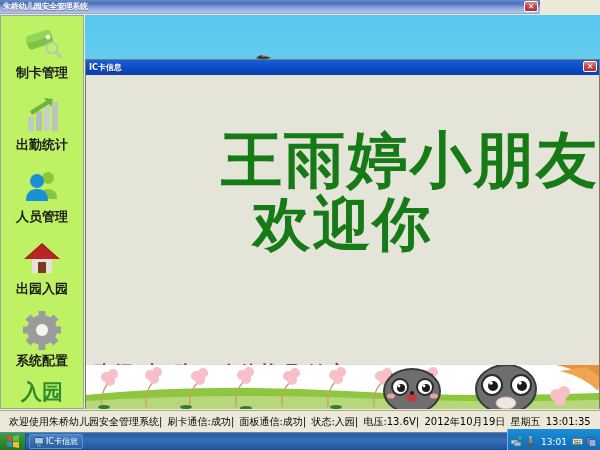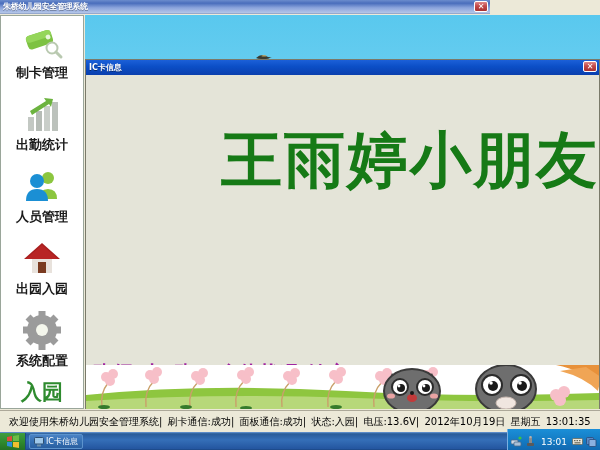--- a/index.html
+++ b/index.html
@@ -13,21 +13,21 @@
   
   #app-window {
     position: absolute; left: 0; top: 0;
     width: 600px; height: 432px;
     background: #ece9d8;
   }
 
   
   #outer-titlebar {
     position: absolute; left: 0; top: 0;
-    width: 490px; height: 14px;
+    width: 540px; height: 14px;
     background: linear-gradient(to bottom, #6b8ccd 0%, #4a6ebc 25%, #8ba4dc 60%, #b4c6e8 100%);
     border-bottom: 1px solid #96a8cd;
     display: flex; align-items: center;
   }
   #outer-title-text {
     font-size: 8px; color: #ffffff; font-weight: bold;
     padding-left: 3px; letter-spacing: -0.3px;
     text-shadow: 0 1px 0 rgba(0,0,0,.35);
     white-space: nowrap;
   }
@@ -38,21 +38,21 @@
     border: 1px solid #fff; border-radius: 2px;
     color: #fff; font-size: 8px; font-weight: bold;
     display: flex; align-items: center; justify-content: center;
     line-height: 1; cursor: pointer;
   }
 
   
   #sidebar {
     position: absolute; left: 0; top: 15px;
     width: 84px; height: 394px;
-    background: #ffffff;
+    background: #bef264;
     border: 1px solid #9aa69a;
     display: flex; flex-direction: column;
   }
   .side-item {
     flex: 0 0 auto;
     height: 72px;
     display: flex; flex-direction: column;
     align-items: center; justify-content: center;
     cursor: pointer;
   }
@@ -304,20 +304,21 @@
         <span id="ic-title-text">IC卡信息</span>
         <div class="win-close-btn">
           <span>✕</span>
         </div>
       </div>
 
       <div id="ic-body">
 
         <div id="welcome-block">
           <div class="welcome-line" id="welcome-name">王雨婷小朋友</div>
+          <div class="welcome-line" id="welcome-greeting">欢迎你</div>
         </div>
 
         <div id="info-row">
           <span id="class-info">班级:小1班</span>
           <span id="health-info">身体状况:健康</span>
           <span id="countdown-info">597秒后关闭显示器</span>
         </div>
 
         <div id="cartoon-strip">
           <svg viewBox="0 0 515 44" width="515" height="44" preserveAspectRatio="none">

